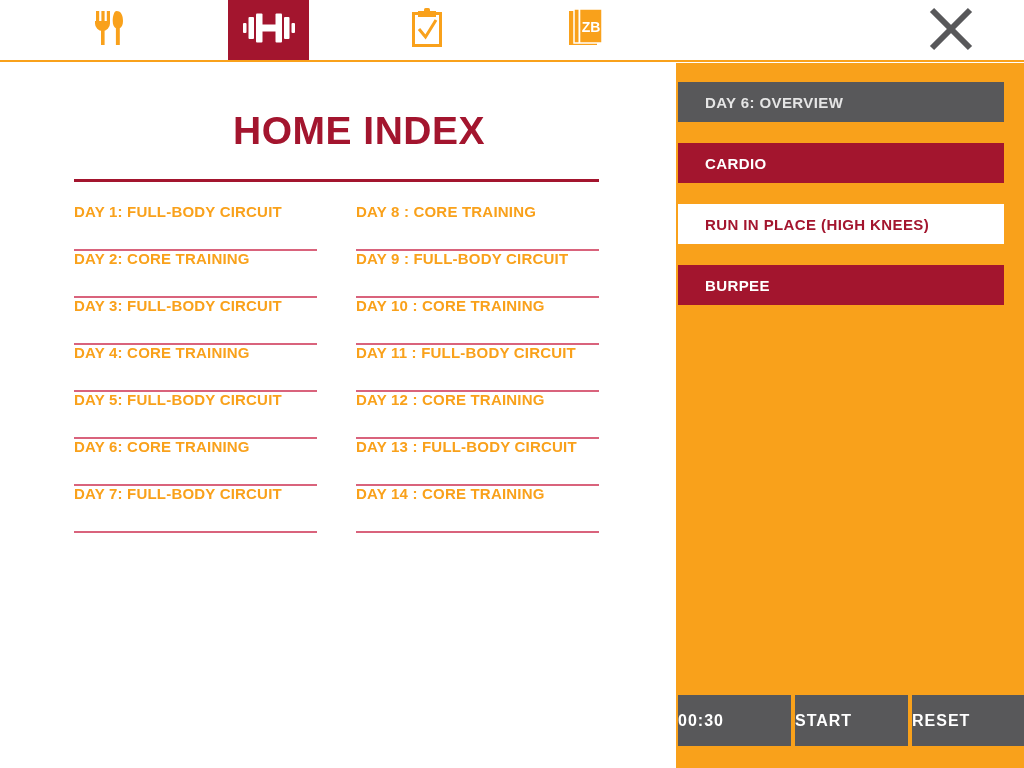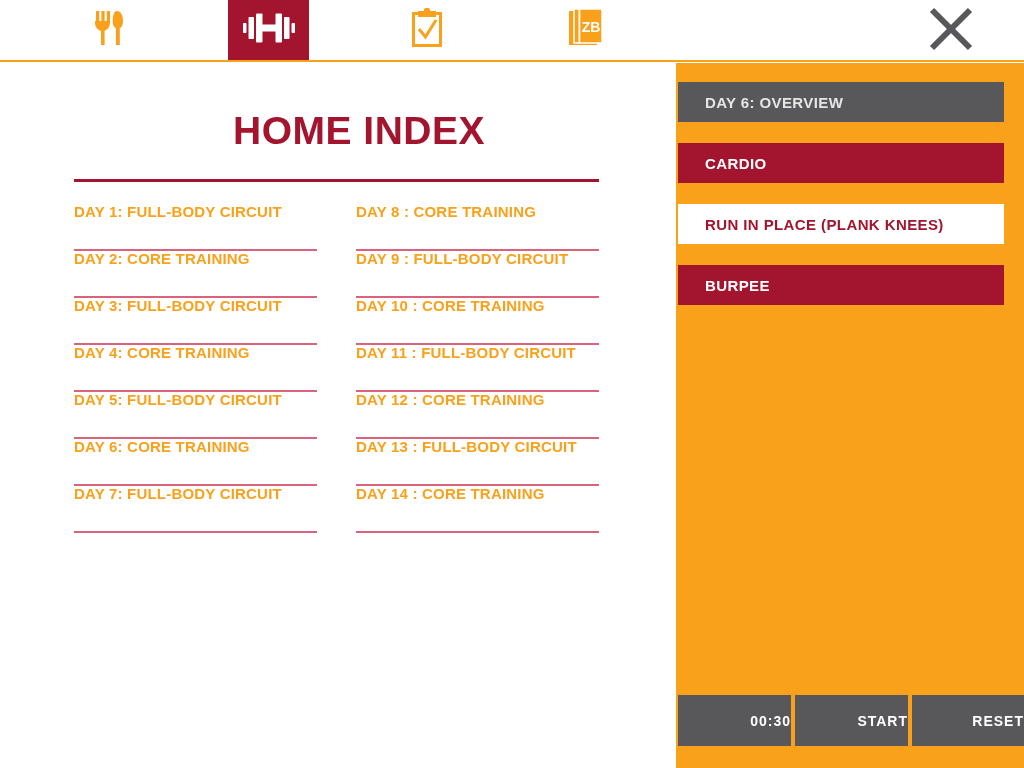--- a/index.html
+++ b/index.html
@@ -165,22 +165,22 @@
     width: 348px;
     height: 51px;
     display: flex;
   }
   .timer-btn {
     height: 51px;
     background: #58585A;
     color: #ffffff;
     display: flex;
     align-items: center;
-    justify-content: flex-end;
-    font-size: 14px;
+    justify-content: flex-start;
+    font-size: 16px;
     font-weight: bold;
     letter-spacing: 1px;
     cursor: pointer;
     box-sizing: border-box;
   }
   .timer-btn-time  { margin-left: 2px;  width: 113px; }
   .timer-btn-start { margin-left: 4px;  width: 113px; }
   .timer-btn-reset { margin-left: 4px;  width: 112px; }
 </style>
 </head>
@@ -320,21 +320,21 @@
   <div class="panel">
 
     <div class="panel-list">
       <div class="panel-item style-overview">
         <span>DAY 6: OVERVIEW</span>
       </div>
       <div class="panel-item style-section">
         <span>CARDIO</span>
       </div>
       <div class="panel-item style-active">
-        <span>RUN IN PLACE (PLANK KNEES)</span>
+        <span>RUN IN PLACE (HIGH KNEES)</span>
       </div>
       <div class="panel-item style-section">
         <span>BURPEE</span>
       </div>
     </div>
 
     <div class="timer-bar">
       <div class="timer-btn timer-btn-time">
         <span>00:30</span>
       </div>

